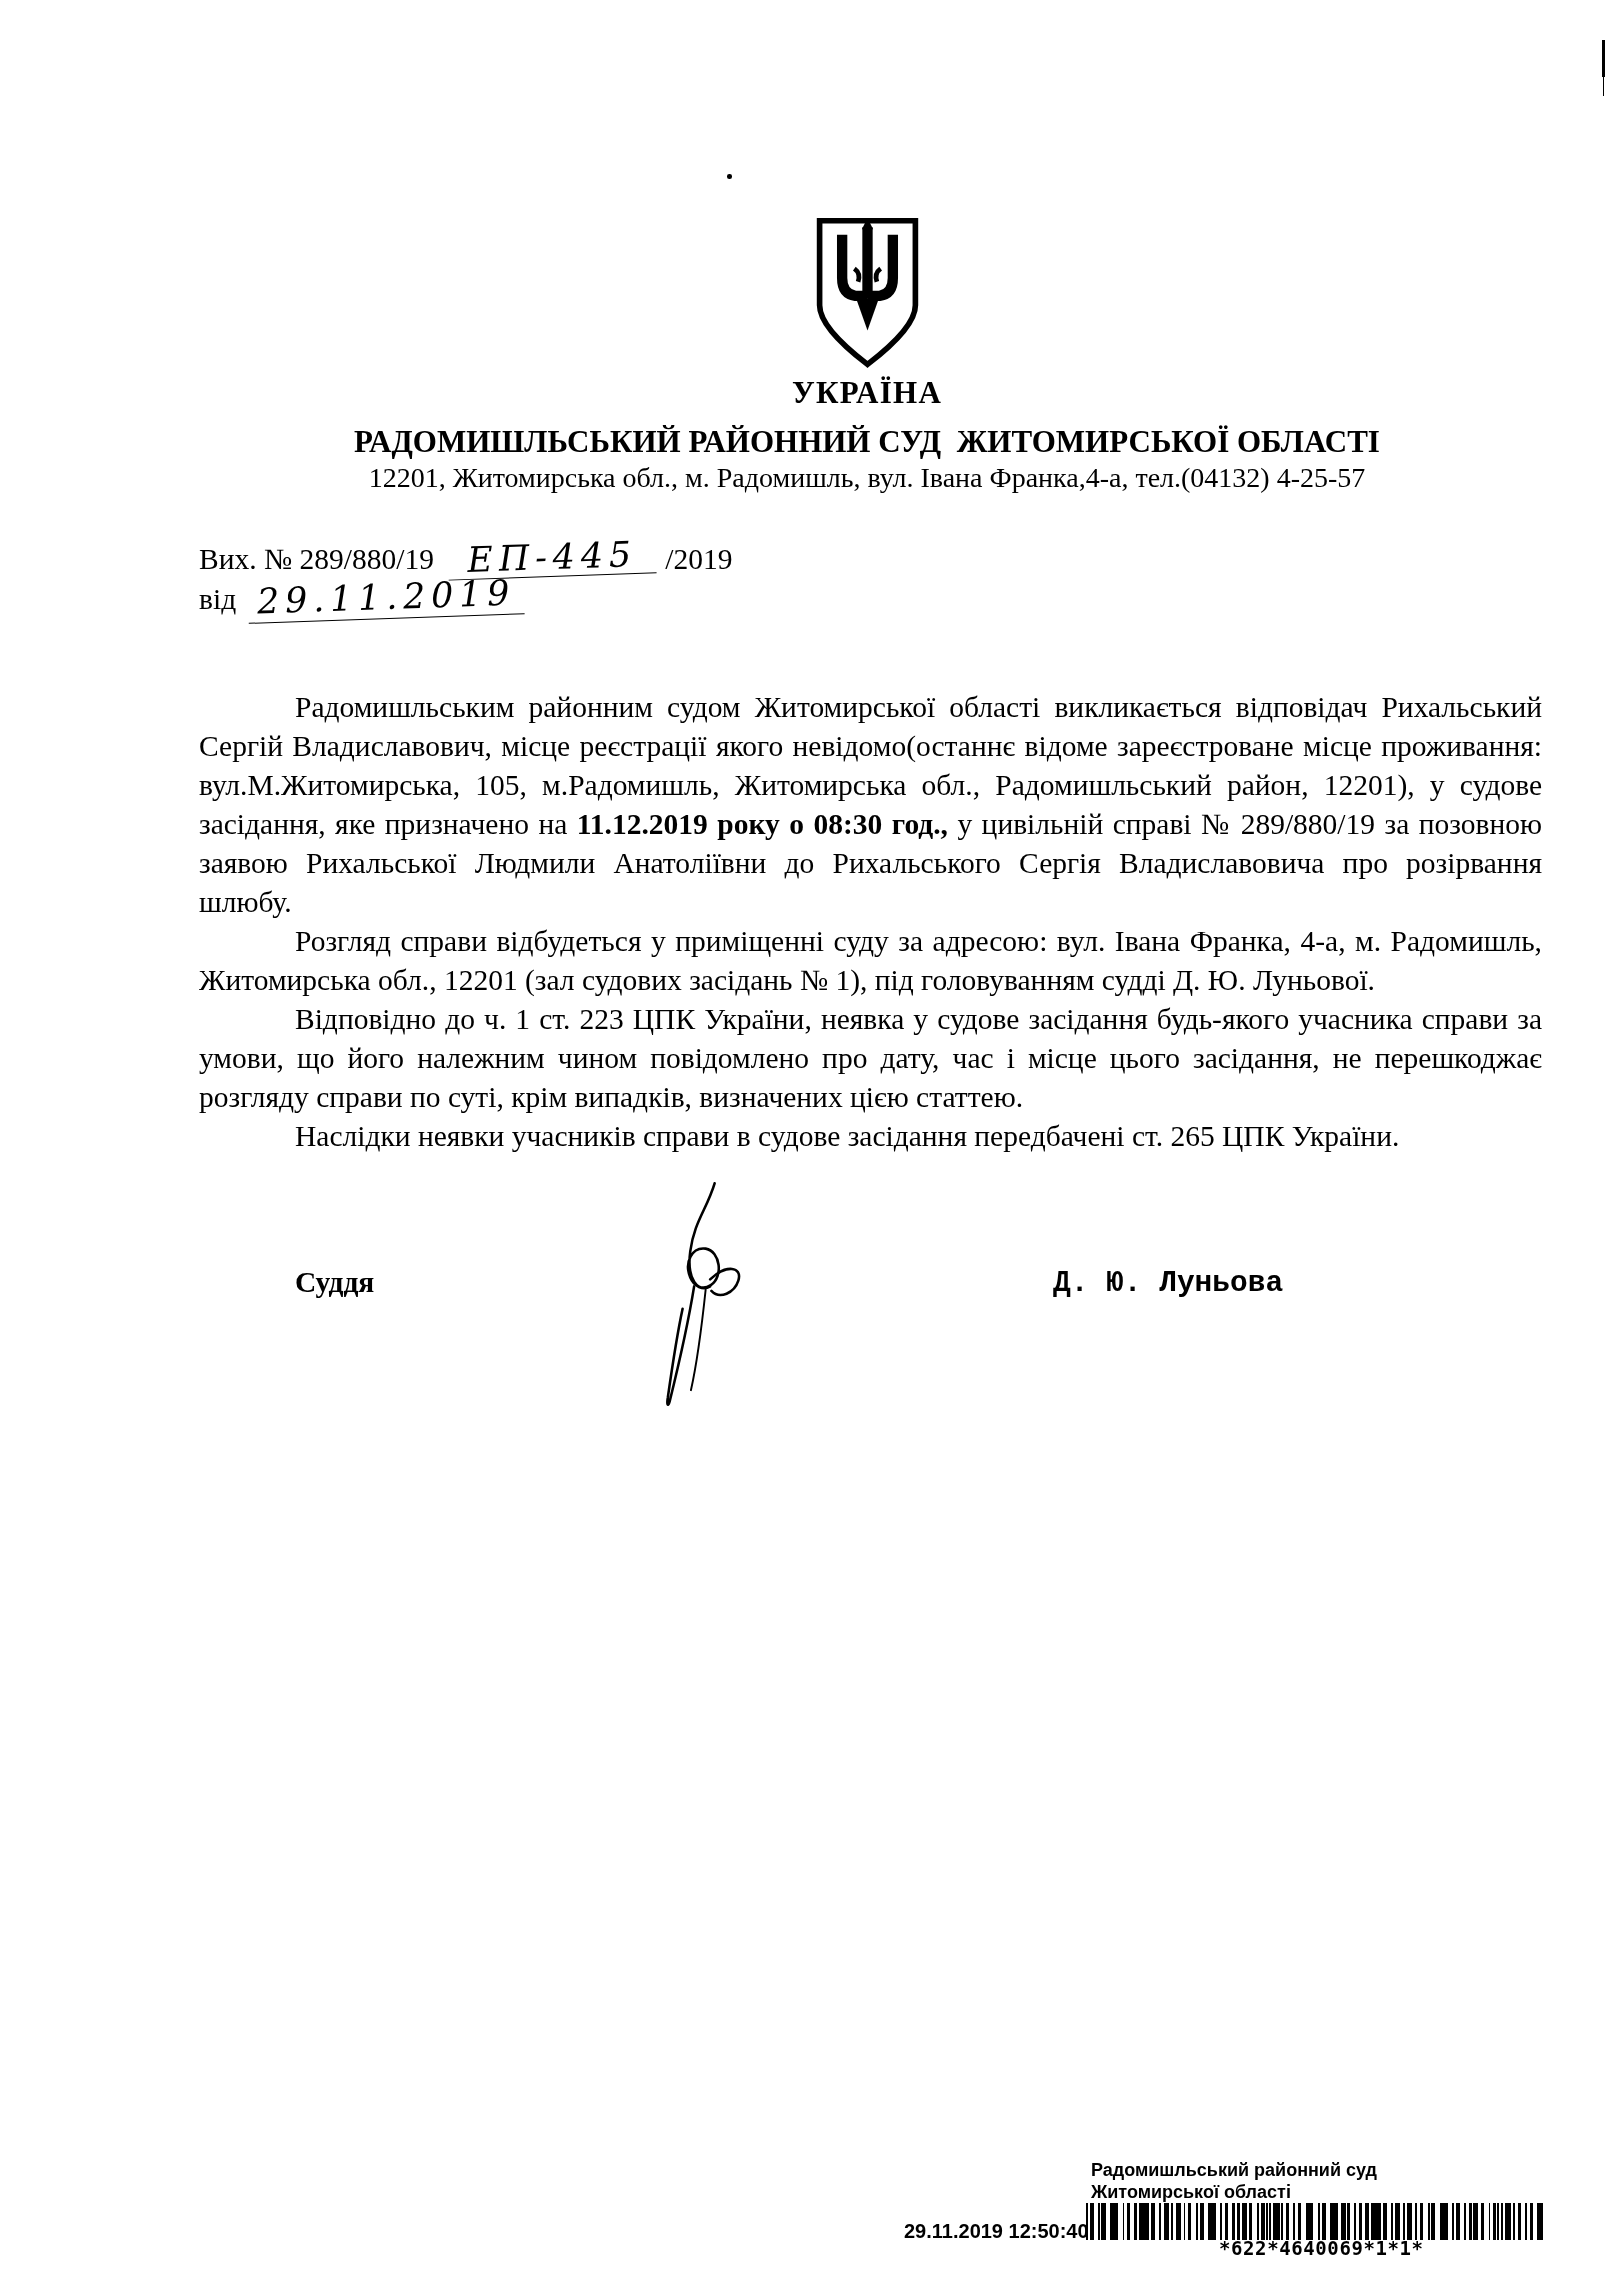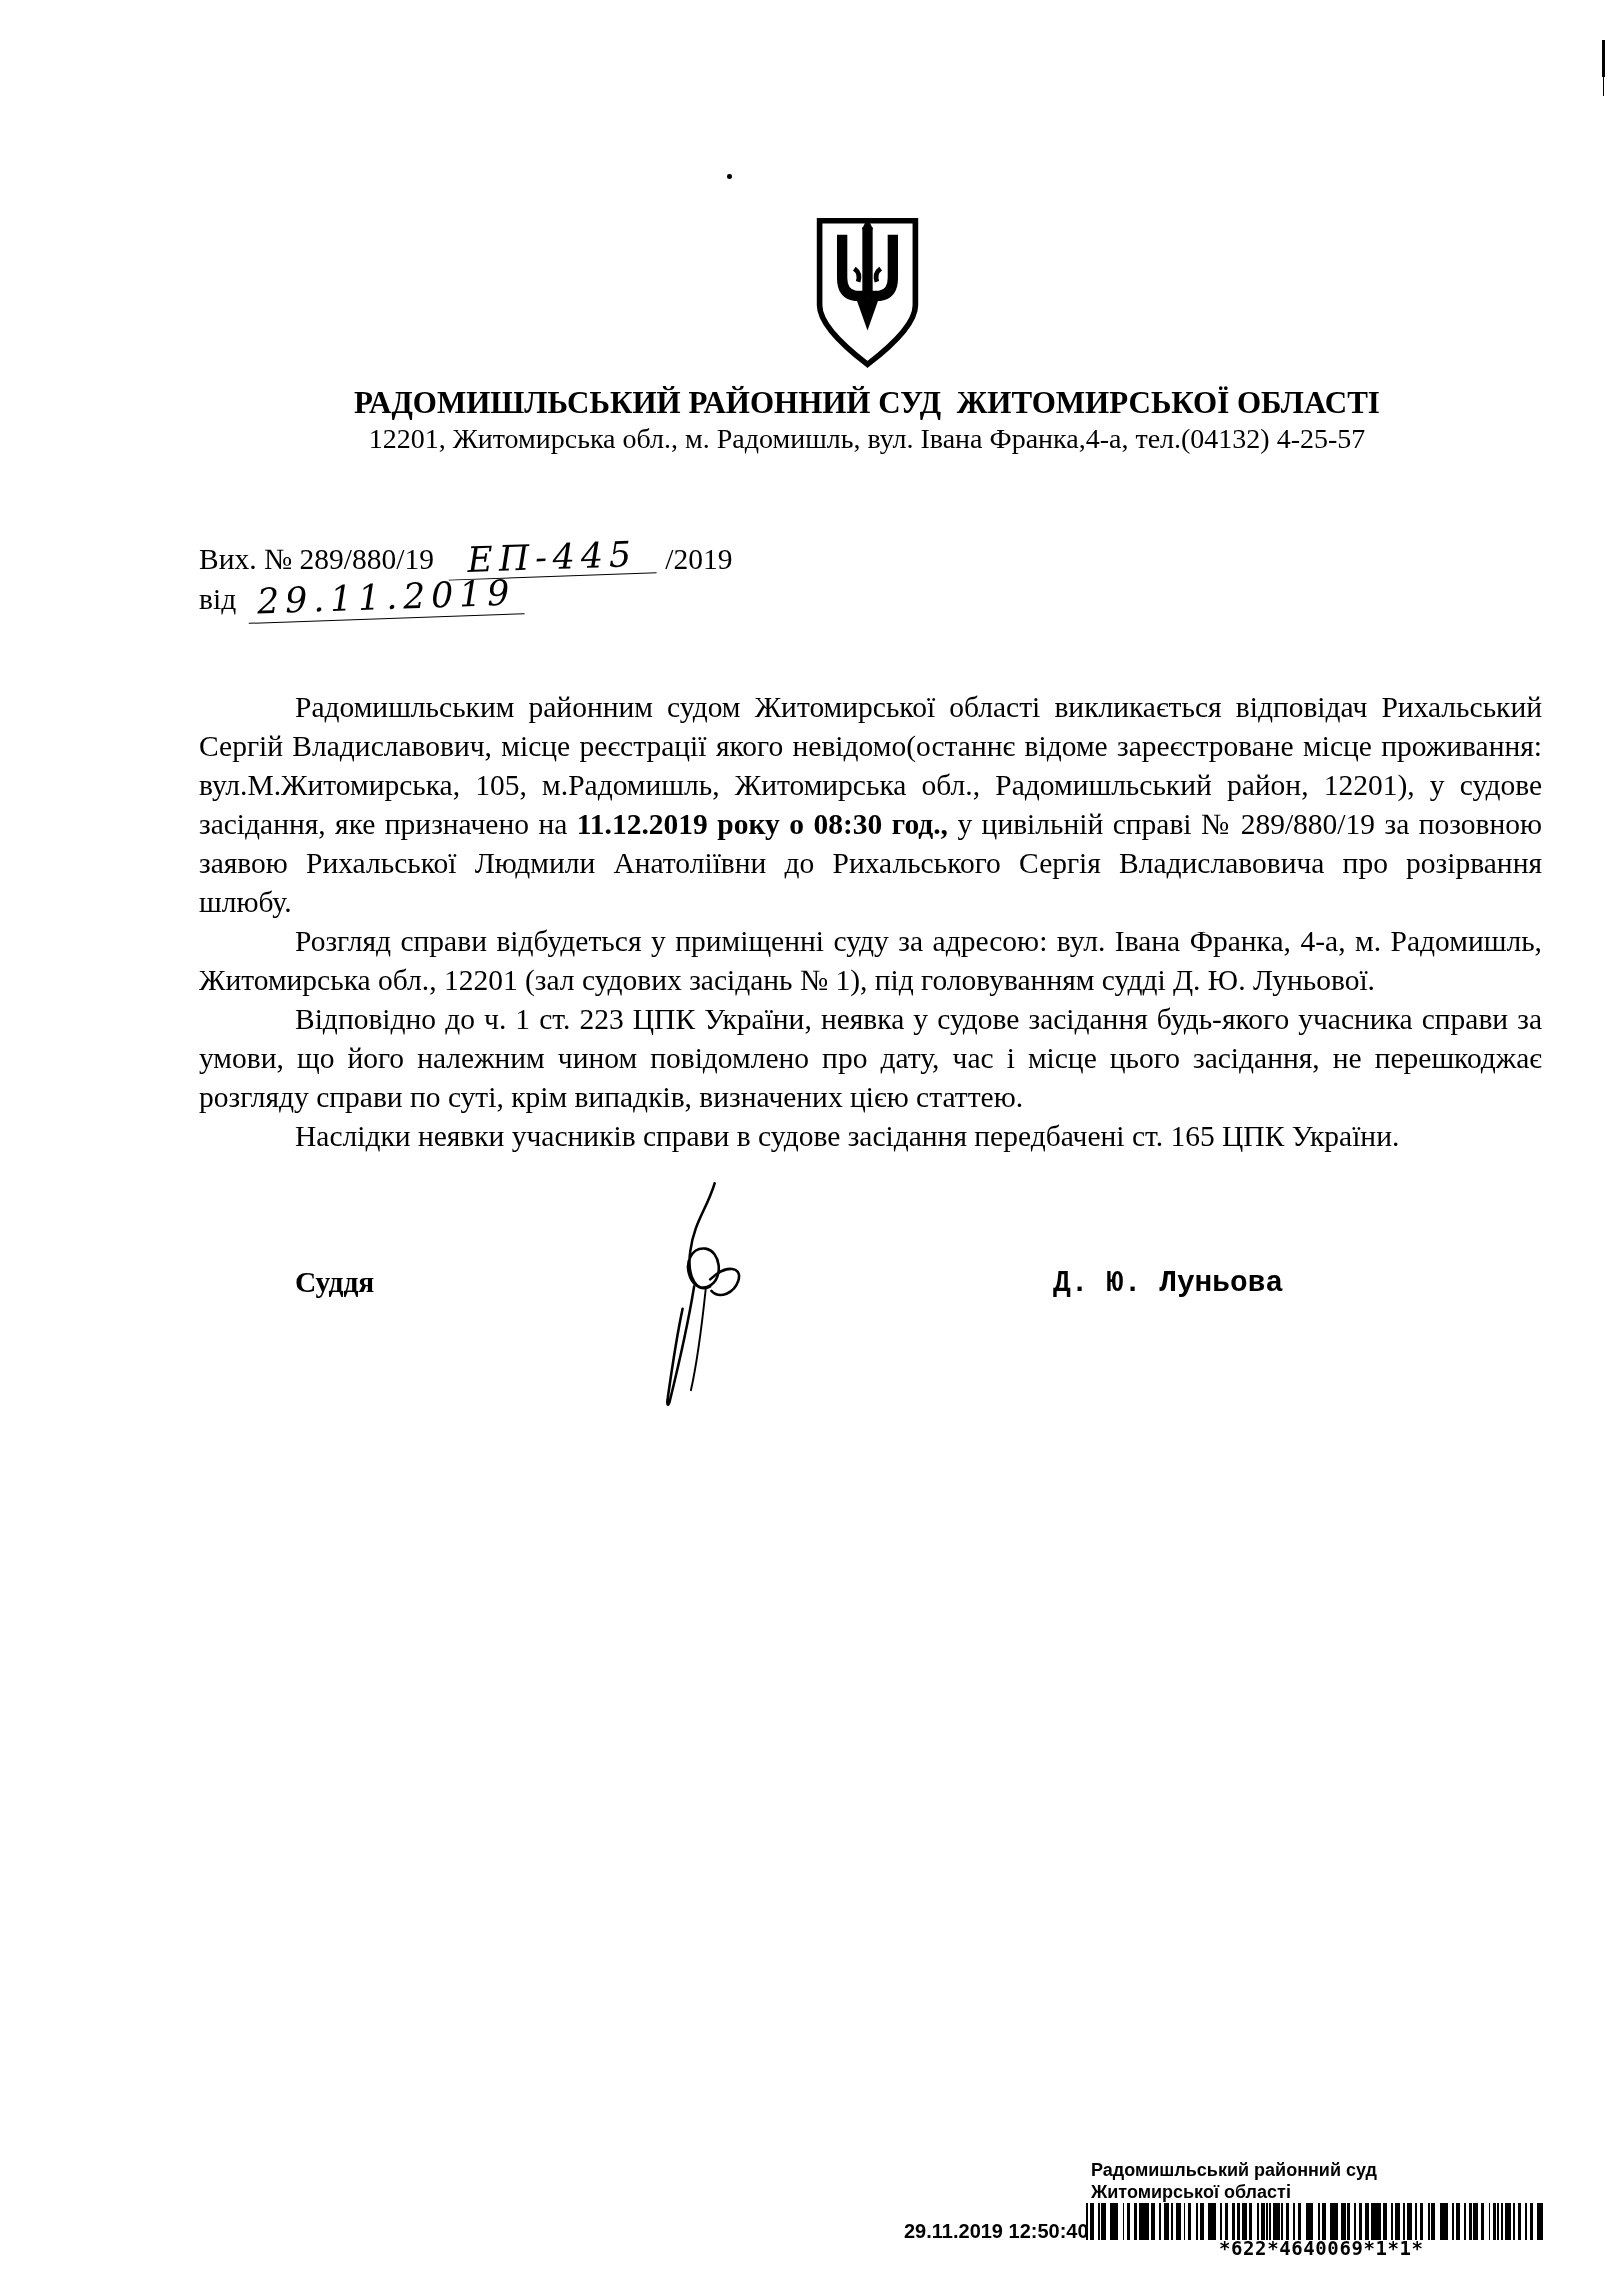--- a/index.html
+++ b/index.html
@@ -72,38 +72,39 @@
       <path d="M87 20 V66 Q87 83 73 85 H60"></path>
       <path d="M60 12 V88"></path>
     </g>
     <g stroke="#000" stroke-width="5" fill="none">
       <path d="M46 56 Q53 61 50 70"></path>
       <path d="M74 56 Q67 61 70 70"></path>
     </g>
     <path d="M54 14 L60 2 L66 14 Z" fill="#000"></path>
     <path d="M48 88 L60 122 L72 88 Z" fill="#000"></path>
   </svg>
+  <div class="country">УКРАЇНА</div>
   <div class="court-name">РАДОМИШЛЬСЬКИЙ РАЙОННИЙ СУД  ЖИТОМИРСЬКОЇ ОБЛАСТІ</div>
   <div class="court-address">12201, Житомирська обл., м. Радомишль, вул. Івана Франка,4-а, тел.(04132) 4-25-57</div>
 </div>
 
 <div class="abs ref">
   <div class="ref-row">
     <span>Вих. № 289/880/19</span><span class="handwrite hw-num">ЕП-445</span><span>/2019</span>
   </div>
   <div class="ref-row">
     <span>від</span><span class="handwrite hw-date">29.11.2019</span>
   </div>
 </div>
 
 <div class="abs doc-body">
     <p><span>Радомишльським районним судом Житомирської області викликається відповідач Рихальський Сергій Владиславович, місце реєстрації якого невідомо(останнє відоме зареєстроване місце проживання: вул.М.Житомирська, 105, м.Радомишль, Житомирська обл., Радомишльський район, 12201), у судове засідання, яке призначено на </span><span class="b">11.12.2019  року о 08:30 год.,</span><span> у цивільній справі № 289/880/19 за позовною заявою Рихальської Людмили Анатоліївни до Рихальського Сергія Владиславовича про розірвання шлюбу.</span></p>
     <p><span>Розгляд справи відбудеться у приміщенні суду за адресою: вул. Івана Франка, 4-а, м. Радомишль, Житомирська обл., 12201 (зал судових засідань № 1), під головуванням судді  Д. Ю. Луньової.</span></p>
     <p><span>Відповідно до ч. 1 ст. 223 ЦПК України, неявка у судове засідання будь-якого учасника справи за умови, що його належним чином повідомлено про дату, час і місце цього засідання, не перешкоджає розгляду справи по суті, крім випадків, визначених цією статтею.</span></p>
-    <p><span>Наслідки неявки учасників справи в судове засідання передбачені ст. 165 ЦПК України.</span></p>
+    <p><span>Наслідки неявки учасників справи в судове засідання передбачені ст. 265 ЦПК України.</span></p>
   </div>
 
 <div class="abs sig-row">
   <span class="sig-role">Суддя</span>
   <span class="sig-name">Д. Ю. Луньова</span>
 </div>
 <svg class="abs sig-svg" width="167" height="237" viewBox="0 0 260 370" aria-hidden="true">
   <g stroke="#000" fill="none" stroke-linecap="round">
     <path stroke-width="4" d="M138 2 C126 42 106 62 100 108 C94 152 112 174 132 161 C152 148 147 108 124 104 C103 101 90 125 100 149 C106 163 120 170 131 163"></path>
     <path stroke-width="4" d="M131 152 C156 128 182 132 175 154 C169 173 146 184 133 170"></path>

